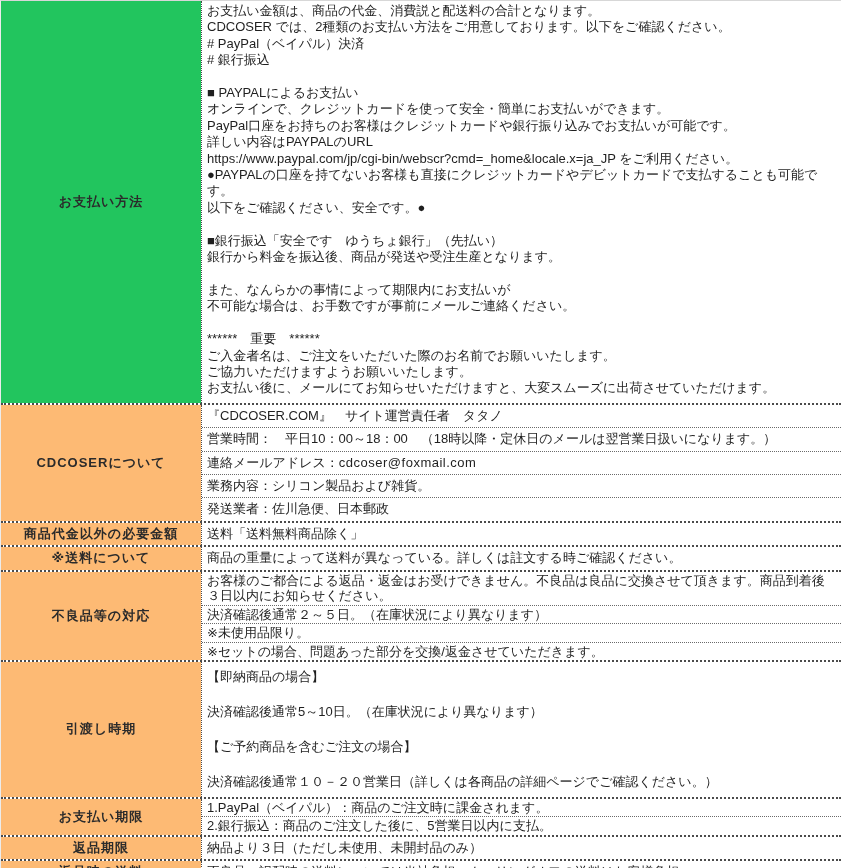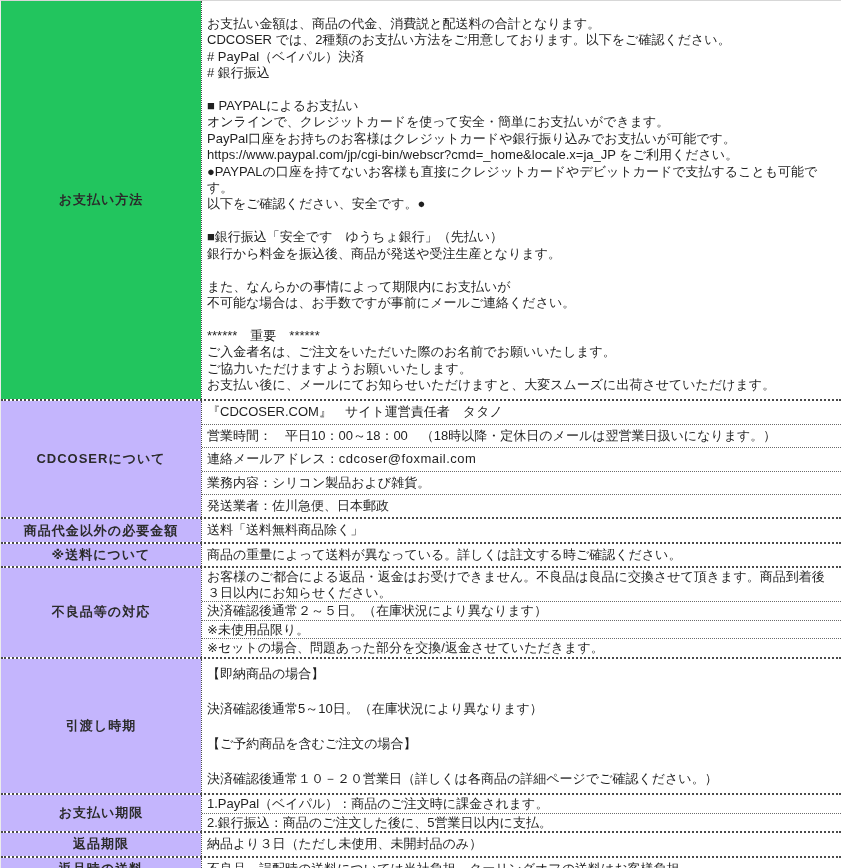--- a/index.html
+++ b/index.html
@@ -20,21 +20,21 @@
   .hdr {
     flex:0 0 200px;
     box-sizing:border-box;
     display:flex;
     align-items:center;
     justify-content:center;
     text-align:center;
     font-weight:bold;
     font-size:13px;
     color:#2b2b2b;
-    background:#c4b5fd;
+    background:#fdba74;
     padding:2px 6px;
     letter-spacing:1px;
   }
   .row:first-child .hdr { background:#22c55e; }
 
   .content {
     flex:1 1 auto;
     min-width:0;
     border-left:1px dotted #4b4b4b;
     display:flex;
@@ -53,39 +53,40 @@
 
   
   .row:nth-child(5) .subrow, .row:nth-child(7) .subrow { padding-top:1px; padding-bottom:1px; }
   .row:nth-child(5) .line, .row:nth-child(7) .line { line-height:15.5px; }
 
   
   .row:nth-child(6) .line { line-height:17.5px; }
   .row:nth-child(6) .subrow { padding-top:6px; padding-bottom:6px; }
 
   
-  .row:first-child .subrow { padding-top:15px; padding-bottom:6px; }
+  .row:first-child .subrow { padding-top:2px; padding-bottom:6px; }
 </style>
 </head>
 <body>
 
 <div class="page">
   <div class="info-table">
       <div class="row">
         <div class="hdr">お支払い方法</div>
         <div class="content">
           <div class="subrow">
             <div class="line">お支払い金額は、商品の代金、消費説と配送料の合計となります。</div>
             <div class="line">CDCOSER では、2種類のお支払い方法をご用意しております。以下をご確認ください。</div>
             <div class="line"># PayPal（ベイパル）決済</div>
             <div class="line"># 銀行振込</div>
             <div class="line">&nbsp;</div>
             <div class="line">■ PAYPALによるお支払い</div>
             <div class="line">オンラインで、クレジットカードを使って安全・簡単にお支払いができます。</div>
             <div class="line">PayPal口座をお持ちのお客様はクレジットカードや銀行振り込みでお支払いが可能です。</div>
+            <div class="line">詳しい内容はPAYPALのURL</div>
             <div class="line">https://www.paypal.com/jp/cgi-bin/webscr?cmd=_home&amp;locale.x=ja_JP をご利用ください。</div>
             <div class="line">●PAYPALの口座を持てないお客様も直接にクレジットカードやデビットカードで支払することも可能です。</div>
             <div class="line">以下をご確認ください、安全です。●</div>
             <div class="line">&nbsp;</div>
             <div class="line">■銀行振込「安全です　ゆうちょ銀行」（先払い）</div>
             <div class="line">銀行から料金を振込後、商品が発送や受注生産となります。</div>
             <div class="line">&nbsp;</div>
             <div class="line">また、なんらかの事情によって期限内にお支払いが</div>
             <div class="line">不可能な場合は、お手数ですが事前にメールご連絡ください。</div>
             <div class="line">&nbsp;</div>

